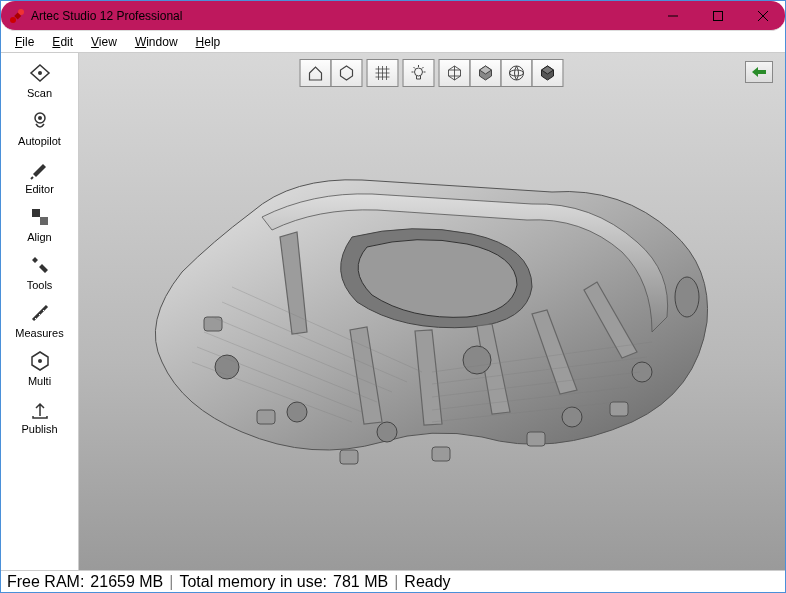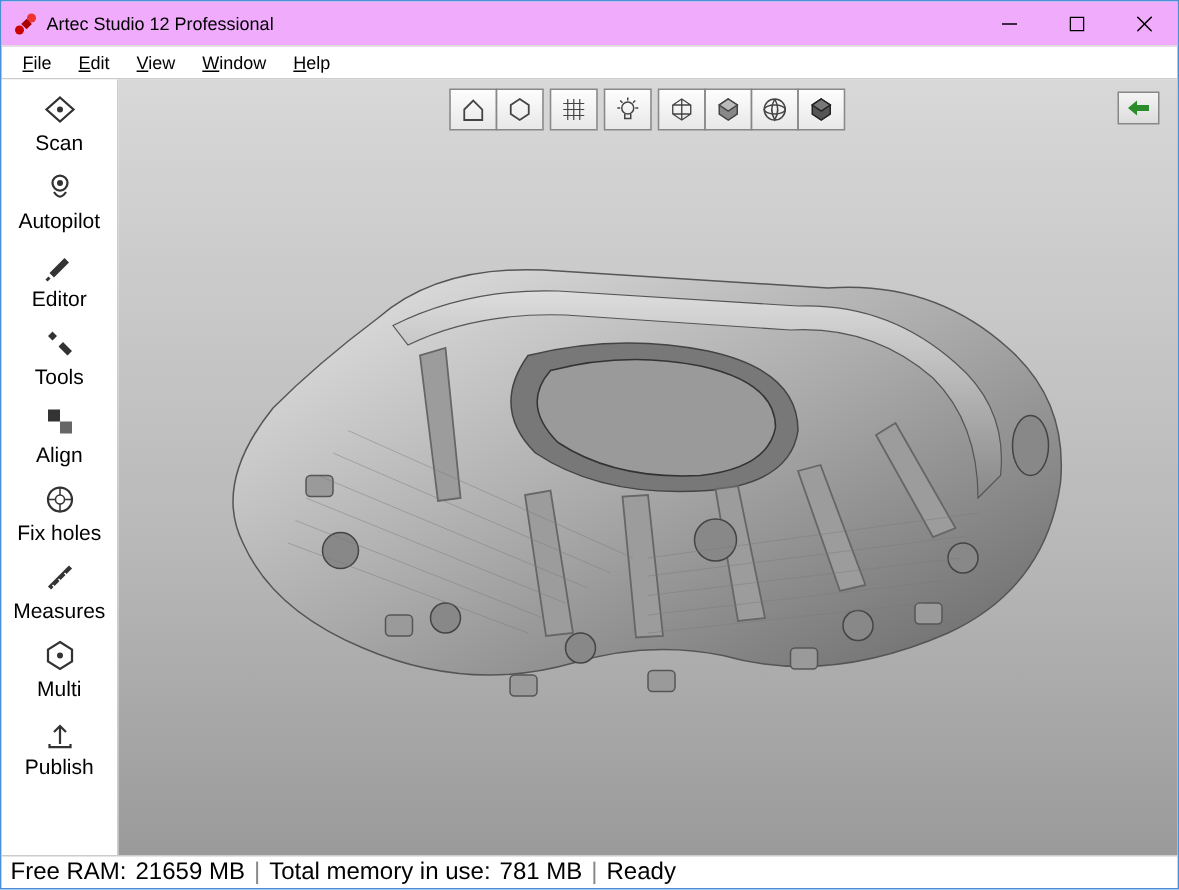--- a/index.html
+++ b/index.html
@@ -1,28 +1,28 @@
 <!DOCTYPE html>
 <html><head>
 <meta charset="utf-8">
 <style>
   * { box-sizing: border-box; margin: 0; padding: 0; font-family: "Segoe UI", Tahoma, sans-serif; }
   body { width: 786px; height: 593px; background: #fff; border: 1px solid #4a90d9; position: relative; overflow: hidden; }
-  .titlebar { height: 30px; display: flex; align-items: center; padding-left: 8px; border-bottom: 1px solid #ddd; background: #f0abfc; }
+  .titlebar { height: 30px; display: flex; align-items: center; padding-left: 8px; border-bottom: 1px solid #ddd; background: #be185d; border-radius: 14px; }
   .titlebar .logo { width: 16px; height: 16px; margin-right: 6px; }
   .titlebar .title { font-size: 12px; flex: 1; }
   .winbtns { display: flex; height: 100%; }
   .winbtn { width: 45px; display: flex; align-items: center; justify-content: center; }
   .menubar { height: 22px; display: flex; align-items: center; padding-left: 6px; gap: 2px; font-size: 12px; border-bottom: 1px solid #ccc; }
   .menuitem { padding: 20px 8px; }
   .menuitem .ul { text-decoration: underline; }
   .content { display: flex; height: calc(100% - 30px - 22px - 22px); }
   .sidebar { width: 78px; background: #fff; display: flex; flex-direction: column; align-items: center; padding-top: 6px; gap: 6px; border-right: 1px solid #ccc; }
   .sbitem { width: 64px; display: flex; flex-direction: column; align-items: center; gap: 2px; padding: 2px 0; cursor: pointer; }
-  .sbitem .lbl { font-size: 14px; text-align: center; }
+  .sbitem .lbl { font-size: 11px; text-align: center; }
   .sbicon { width: 24px; height: 24px; display: flex; align-items: center; justify-content: center; }
   .viewport { flex: 1; position: relative; background: linear-gradient(to bottom, #d8d8d8 0%, #b8b8b8 60%, #9a9a9a 100%); }
   .toptools { position: absolute; top: 6px; left: 50%; transform: translateX(-50%); display: flex; gap: 0; }
   .ttbtn { width: 32px; height: 28px; border: 1px solid #888; background: linear-gradient(#fdfdfd,#e8e8e8); display: flex; align-items: center; justify-content: center; margin-left: -1px; }
   .ttbtn.gap { margin-left: 4px; }
   .backbtn { position: absolute; top: 8px; right: 12px; width: 28px; height: 22px; background: linear-gradient(#f4f4f4,#dcdcdc); border: 1px solid #888; display:flex; align-items:center; justify-content:center; }
   .model { position: absolute; left: 50%; top: 50%; transform: translate(-50%,-50%); }
   .statusbar { height: 22px; border-top: 1px solid #ccc; display: flex; align-items: center; font-size: 16px; padding: 0 6px; gap: 6px; background: #fff; }
   .statusbar .sep { color: #888; }
 </style>
@@ -91,43 +91,33 @@
           <svg width="22" height="22">
             <path d="M4 16 L14 6 L17 9 L7 19 Z" fill="#333"></path>
             <line x1="4" y1="19" x2="2" y2="21" stroke="#333" stroke-width="2"></line>
           </svg>
         </span>
       <span class="lbl">Editor</span>
     </div>
     <div class="sbitem">
       <span class="sbicon">
           <svg width="22" height="22">
-            <path d="M6 3 L9 6 L6 9 L3 6 Z M13 10 L19 16 L16 19 L10 13 Z" fill="#333"></path>
-          </svg>
-        </span>
-      <span class="lbl">Tools</span>
-    </div>
-    <div class="sbitem">
-      <span class="sbicon">
-          <svg width="22" height="22">
             <rect x="3" y="3" width="8" height="8" fill="#333"></rect>
             <rect x="11" y="11" width="8" height="8" fill="#666"></rect>
           </svg>
         </span>
       <span class="lbl">Align</span>
     </div>
     <div class="sbitem">
       <span class="sbicon">
           <svg width="22" height="22">
-            <circle cx="11" cy="11" r="8" fill="none" stroke="#333" stroke-width="1.5"></circle>
-            <path d="M11 3 L11 19 M3 11 L19 11" stroke="#333" stroke-width="1"></path>
-            <circle cx="11" cy="11" r="3" fill="#fff" stroke="#333"></circle>
-          </svg>
-        </span>
-      <span class="lbl">Fix holes</span>
+            <path d="M6 3 L9 6 L6 9 L3 6 Z M13 10 L19 16 L16 19 L10 13 Z" fill="#333"></path>
+          </svg>
+        </span>
+      <span class="lbl">Tools</span>
     </div>
     <div class="sbitem">
       <span class="sbicon">
           <svg width="22" height="22">
             <path d="M4 18 L18 4" stroke="#333" stroke-width="3"></path>
             <path d="M6 16 L8 18 M10 12 L12 14 M14 8 L16 10" stroke="#fff" stroke-width="1"></path>
           </svg>
         </span>
       <span class="lbl">Measures</span>
     </div>

